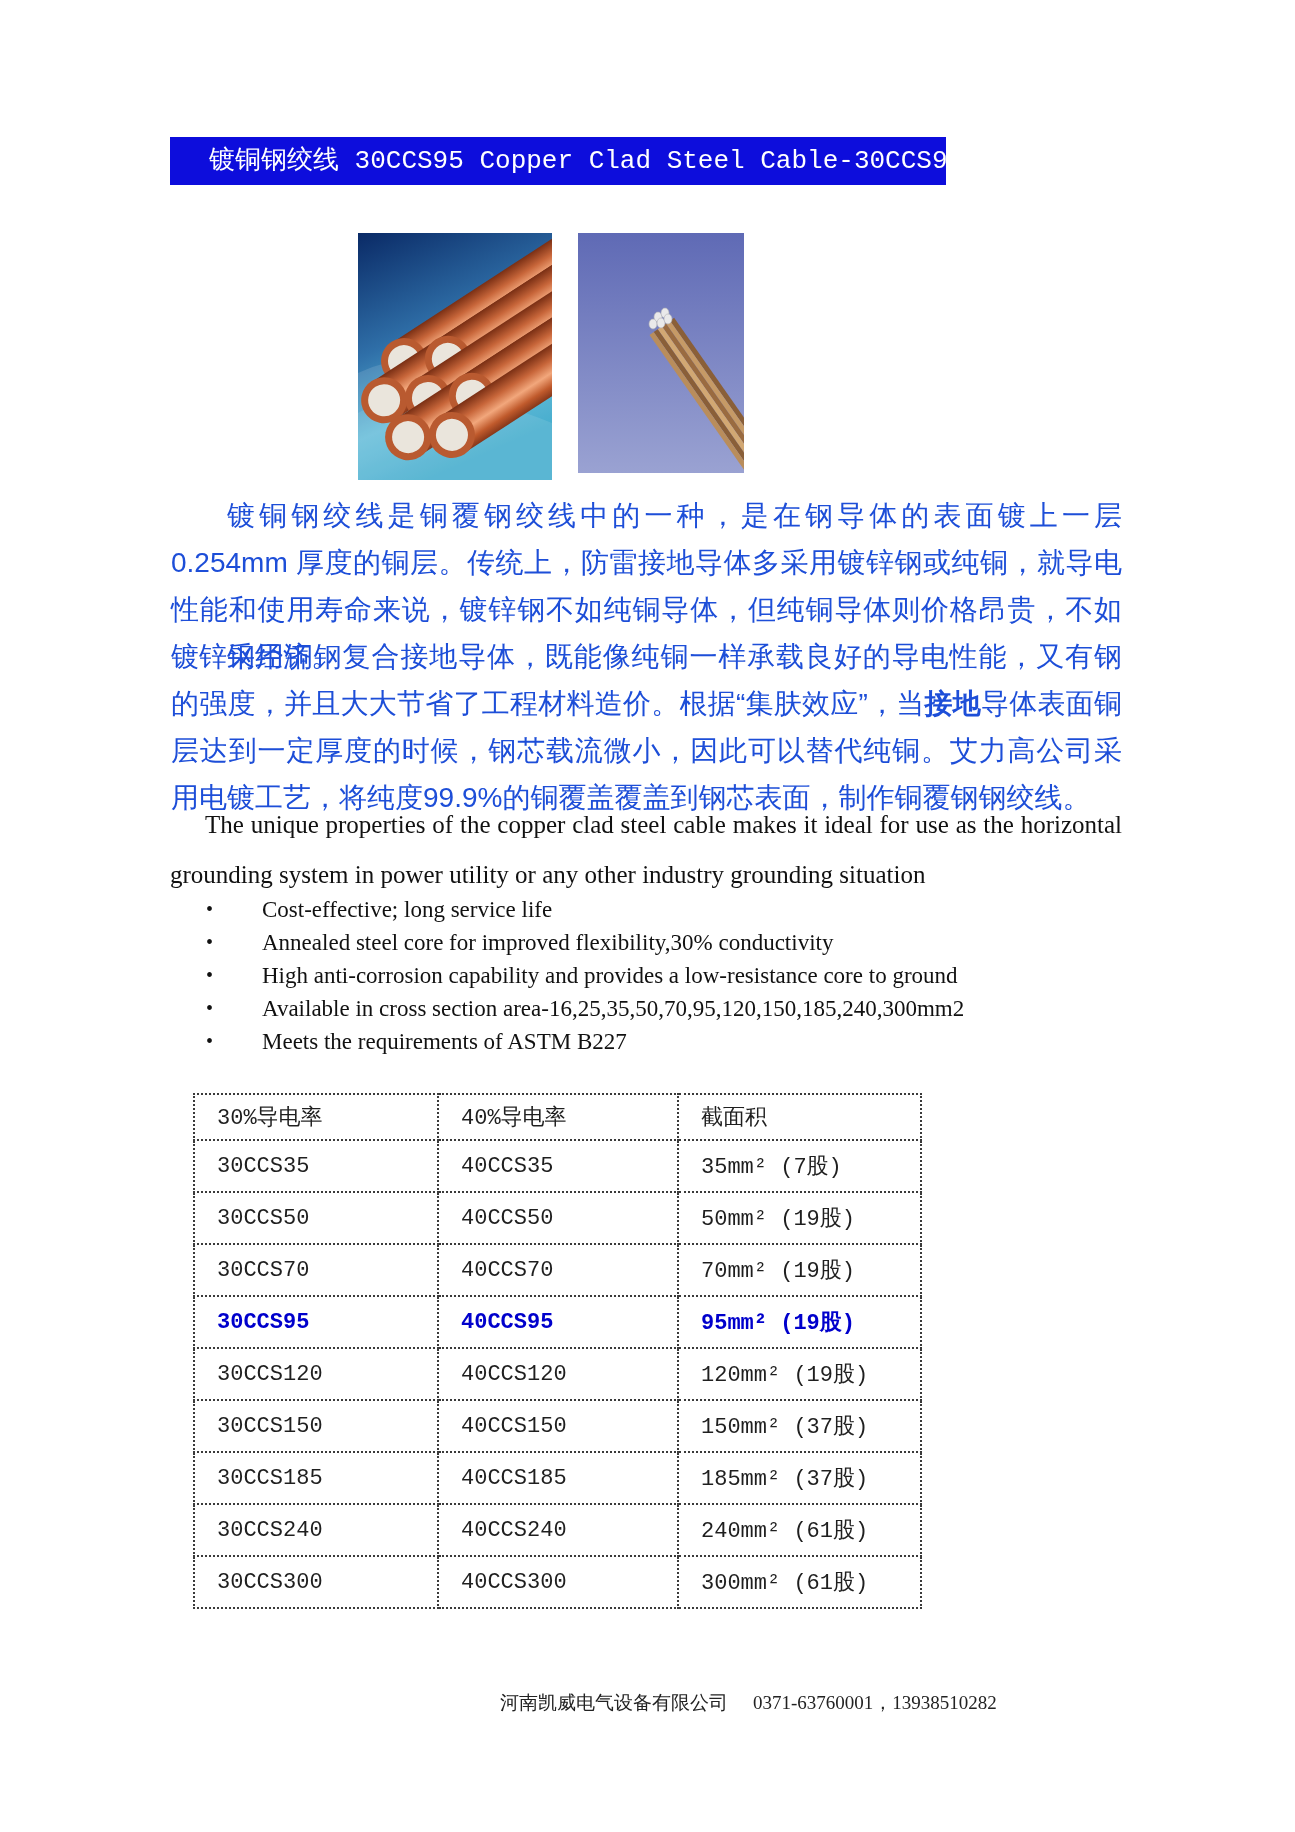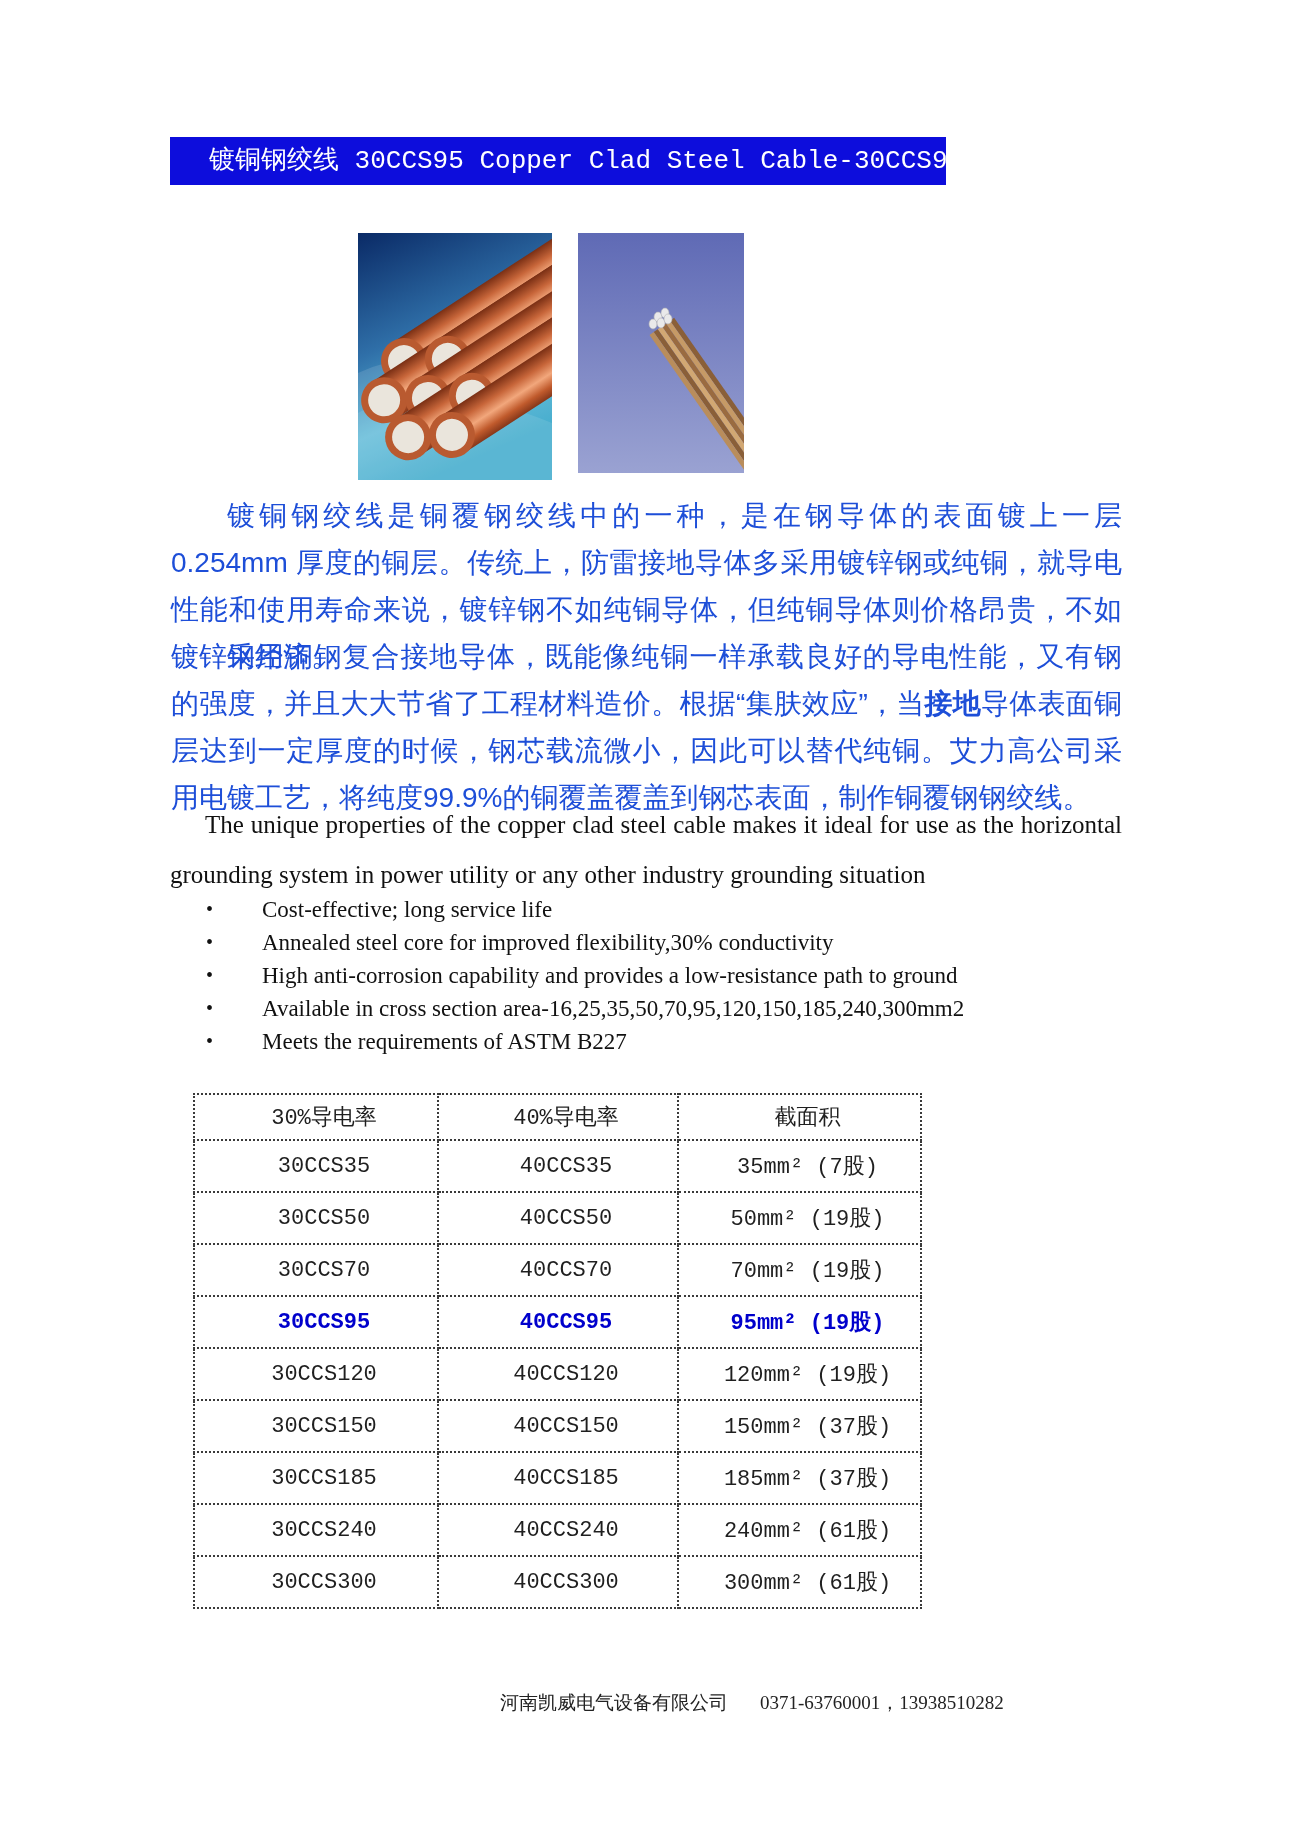--- a/index.html
+++ b/index.html
@@ -34,31 +34,31 @@
   .feature-list li{position:relative;line-height:33px;padding-left:92px;}
   .feature-list .bullet-dot{
     position:absolute;left:36px;top:0;font-size:20px;line-height:33px;color:#111111;
   }
   .spec-table{
     position:absolute;left:193px;top:1093px;border-collapse:collapse;
     font-family:"Liberation Mono","DejaVu Sans Mono",monospace;
     font-size:22px;color:#1f1f1f;table-layout:fixed;
   }
   .spec-table th,.spec-table td{
-    border:2px dotted #3a3a3a;text-align:center;font-weight:normal;
+    border:2px dotted #3a3a3a;text-align:left;font-weight:normal;
     padding:0 6px 0 22px;box-sizing:border-box;white-space:nowrap;overflow:hidden;
   }
   .spec-table col.c1{width:244px;}
   .spec-table col.c2{width:240px;}
   .spec-table col.c3{width:243px;}
   .spec-table thead th{height:46px;}
   .spec-table tbody td{height:52px;}
   .spec-table tr.highlight td{color:var(--highlight,#0000cc);font-weight:bold;}
   .page-footer{
-    position:absolute;left:500px;top:1690px;display:flex;gap:32px;
+    position:absolute;left:500px;top:1690px;display:flex;gap:25px;
     font-size:19px;color:#222222;white-space:nowrap;
   }
   .page-footer .phones{font-family:"Liberation Serif",serif;text-align:center;}
 </style>
 </head>
 <body style="--titlebar-bg: #0d0ddc; --highlight: #0000cc;">
 
 <div class="title-bar">
   <span>镀铜钢绞线 30CCS95 Copper Clad Steel Cable-30CCS95</span>
 </div>
@@ -160,21 +160,21 @@
     <span class="bullet-text">Cost-effective; long service life</span>
   </li>
 
   <li>
     <span class="bullet-dot">•</span>
     <span class="bullet-text">Annealed steel core for improved flexibility,30% conductivity</span>
   </li>
 
   <li>
     <span class="bullet-dot">•</span>
-    <span class="bullet-text">High anti-corrosion capability and provides a low-resistance path to ground</span>
+    <span class="bullet-text">High anti-corrosion capability and provides a low-resistance core to ground</span>
   </li>
 
   <li>
     <span class="bullet-dot">•</span>
     <span class="bullet-text">Available in cross section area-16,25,35,50,70,95,120,150,185,240,300mm2</span>
   </li>
 
   <li>
     <span class="bullet-dot">•</span>
     <span class="bullet-text">Meets the requirements of ASTM B227</span>

